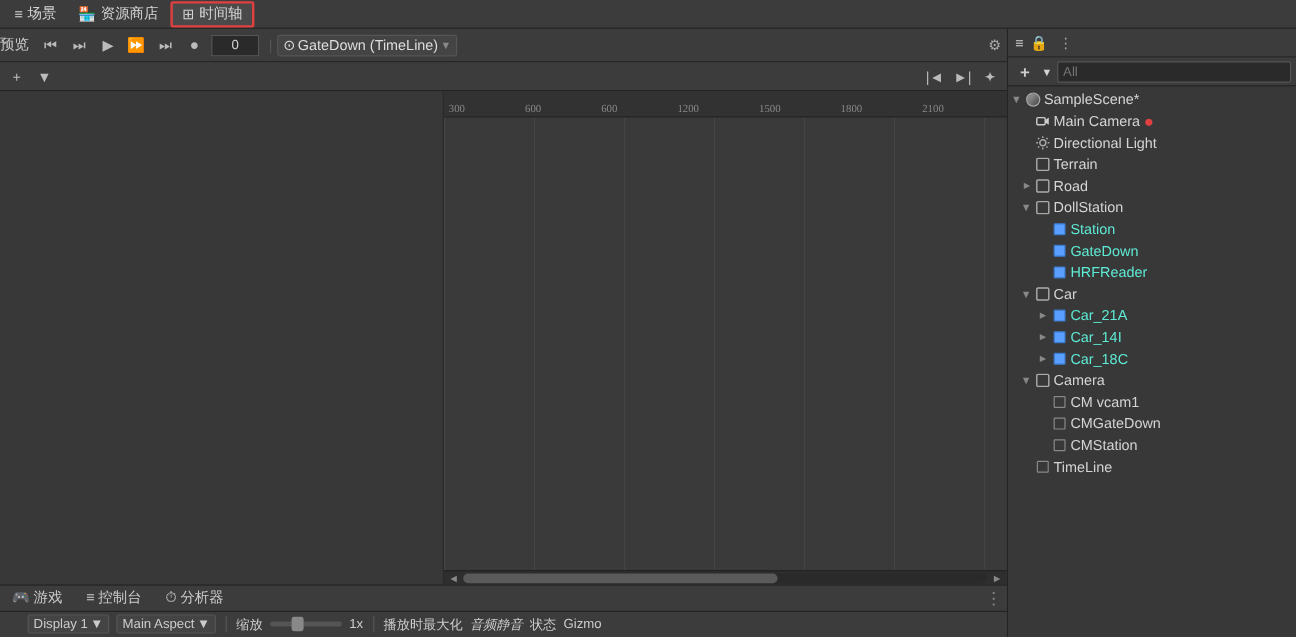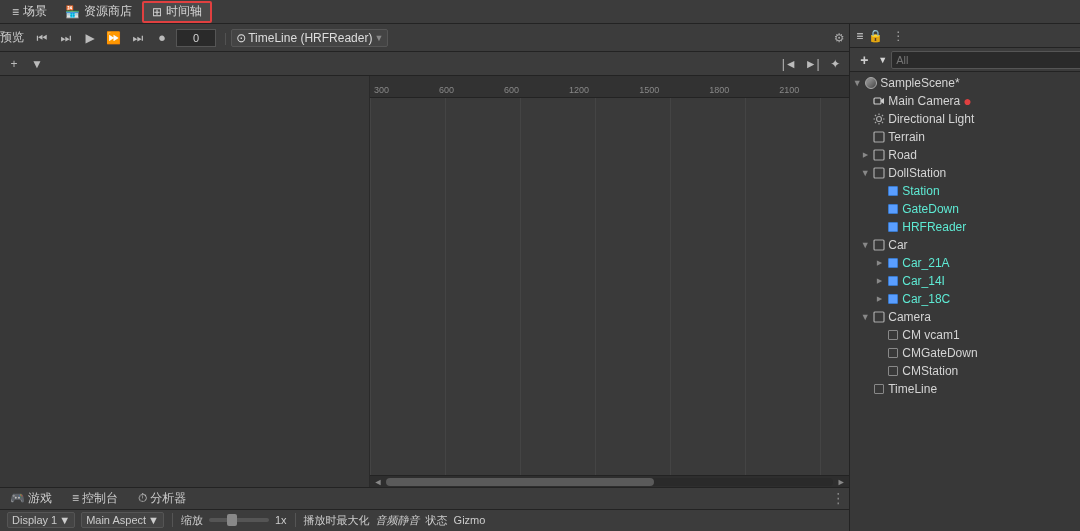--- a/index.html
+++ b/index.html
@@ -156,20 +156,21 @@
       align-items: flex-end;
       height: 100%;
       padding-left: 4px;
     }
     .ruler-mark {
       display: flex;
       flex-direction: column;
       align-items: flex-start;
       font-size: 9px;
       color: #888;
+      font-family: Liberation Serif, serif;
     }
     .ruler-mark span {
       margin-right: 50px;
     }
 
     
     .track-rows {
       flex: 1;
       overflow: hidden;
     }
@@ -231,21 +232,21 @@
       padding: 0 6px;
       height: 20px;
       cursor: pointer;
       font-size: 12px;
       color: #ccc;
     }
     .bottom-controls {
       display: flex;
       align-items: center;
       height: 22px;
-      padding: 0 7px;
+      padding: 0 23px;
       gap: 6px;
       font-size: 11px;
       color: #ccc;
     }
     .bottom-select {
       display: flex;
       align-items: center;
       gap: 2px;
       background: #444;
       border: 1px solid #555;
@@ -465,21 +466,21 @@
       <div class="tl-btn" title="跳到开始">⏮</div>
       <div class="tl-btn" title="上一帧">⏭</div>
       <div class="tl-btn" title="播放">▶</div>
       <div class="tl-btn" title="下一帧">⏩</div>
       <div class="tl-btn" title="跳到结尾">⏭</div>
       <div class="tl-btn" title="录制">⏺</div>
       <input class="tl-time-input" type="text" value="0" style="">
       <div class="tl-label" style="color:#555;">|</div>
       <div class="tl-dropdown">
         <span>⊙</span>
-        <span>TimeLine (HRFReader)</span>
+        <span>GateDown (TimeLine)</span>
         <span style="font-size:9px;color:#888;">▼</span>
       </div>
       <div class="tl-settings-btn">⚙</div>
     </div>
 
     <div class="timeline-secondary">
       <div class="tl-btn">+</div>
       <div class="tl-btn">▼</div>
       <div style="flex:1;"></div>
       <div class="tl-btn">|◄</div>

